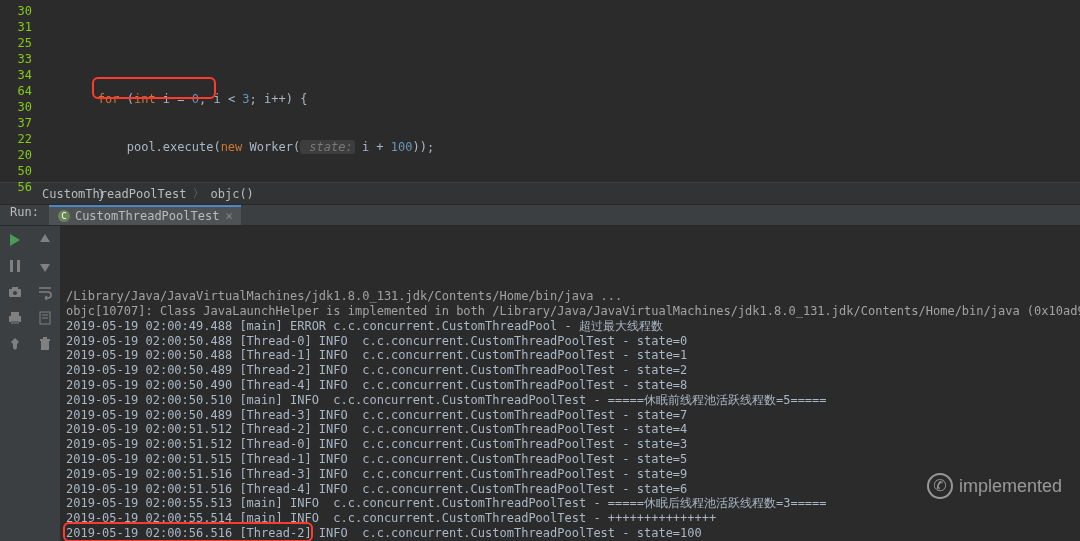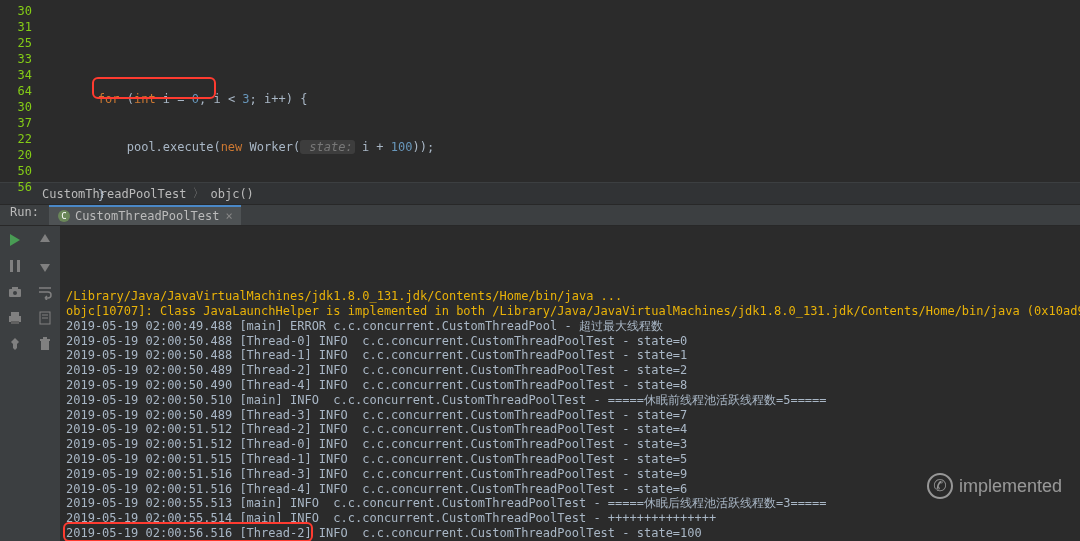--- a/index.html
+++ b/index.html
@@ -78,21 +78,21 @@
   .console {
     flex: 1;
     background: #2b2b2b;
     padding: 4px 6px;
     line-height: 14.8px;
     white-space: pre;
     overflow: hidden;
     font-size: 12px;
     position: relative;
   }
-  .con-warn { color: #eab308; }
+  .con-warn { color: #a3a3a3; }
   .watermark {
     position: absolute;
     right: 18px; bottom: 42px;
     display: flex; align-items: center;
     opacity: 0.6;
     color: #e0e0e0;
     font-family: sans-serif;
     font-size: 18px;
   }
   .wm-icon {

